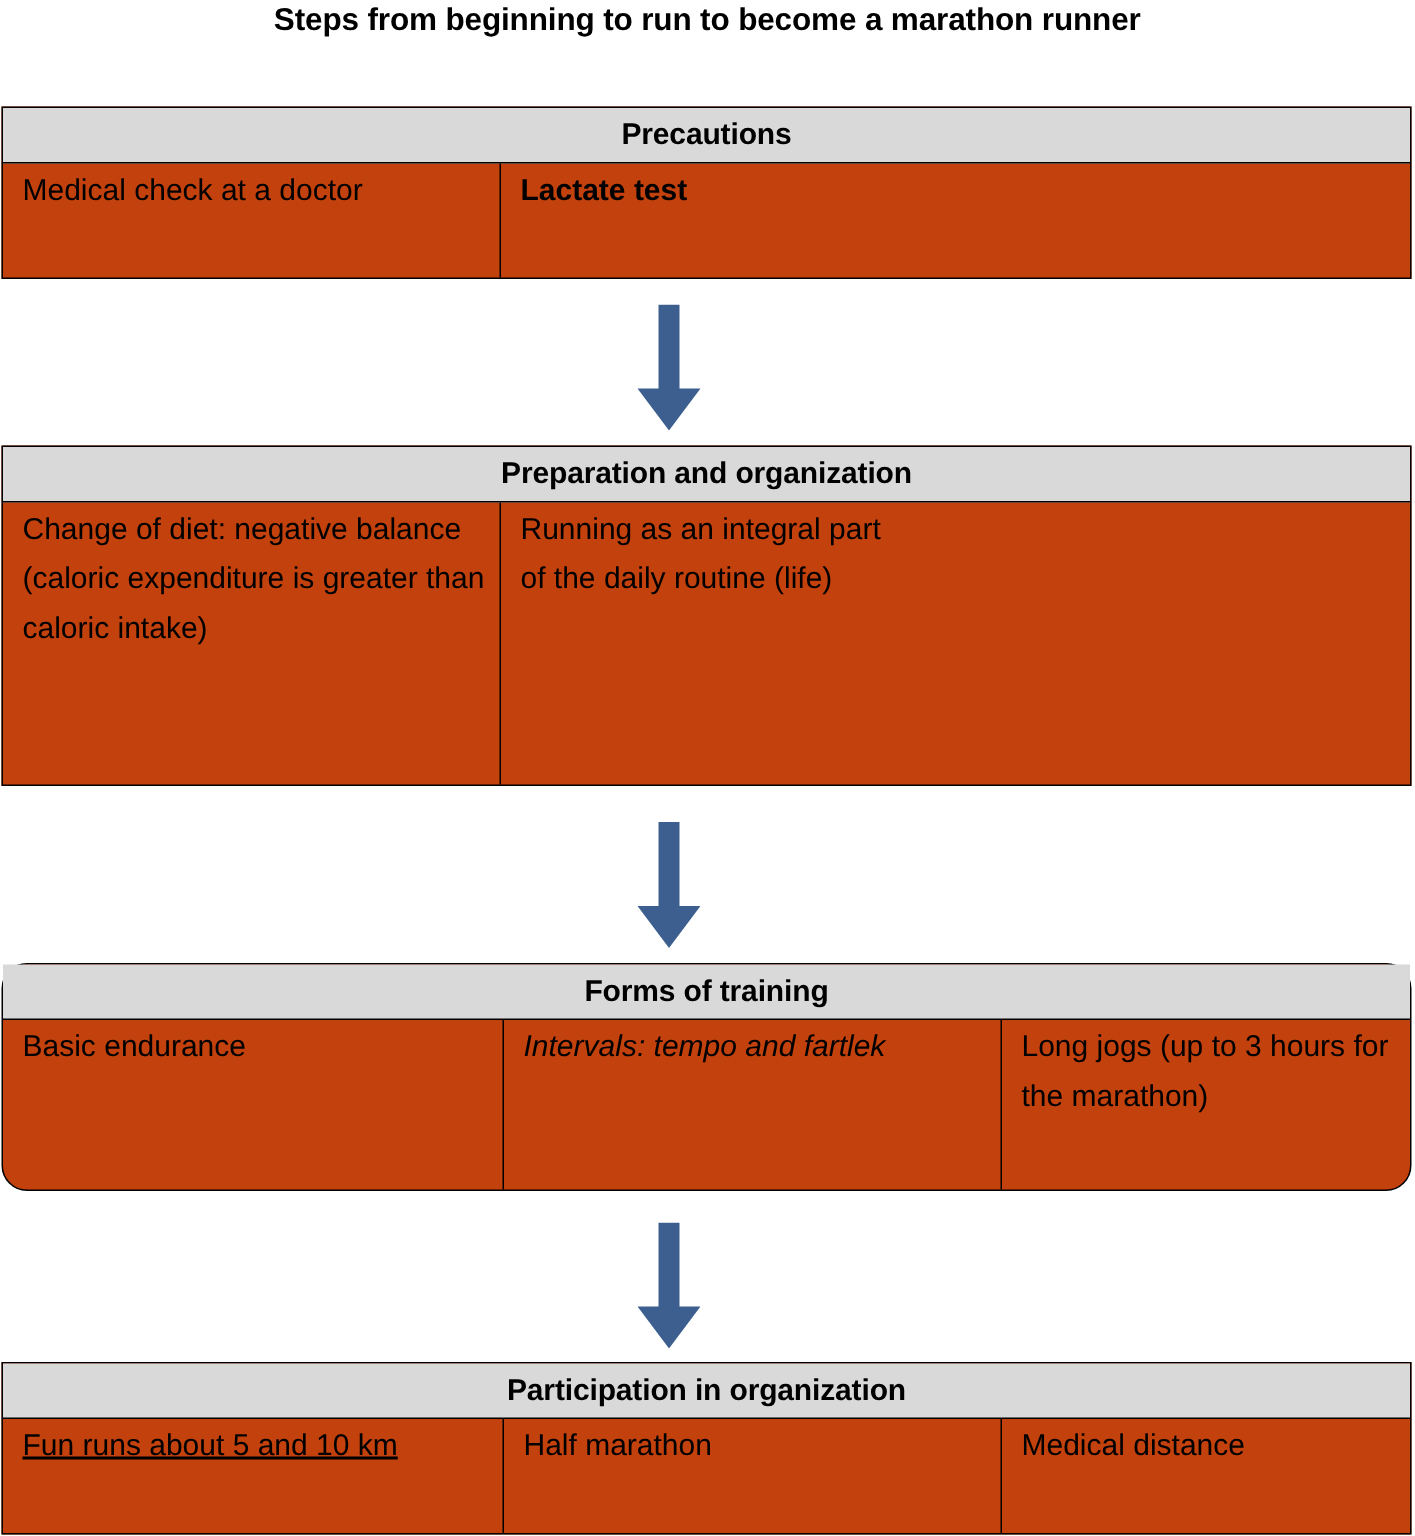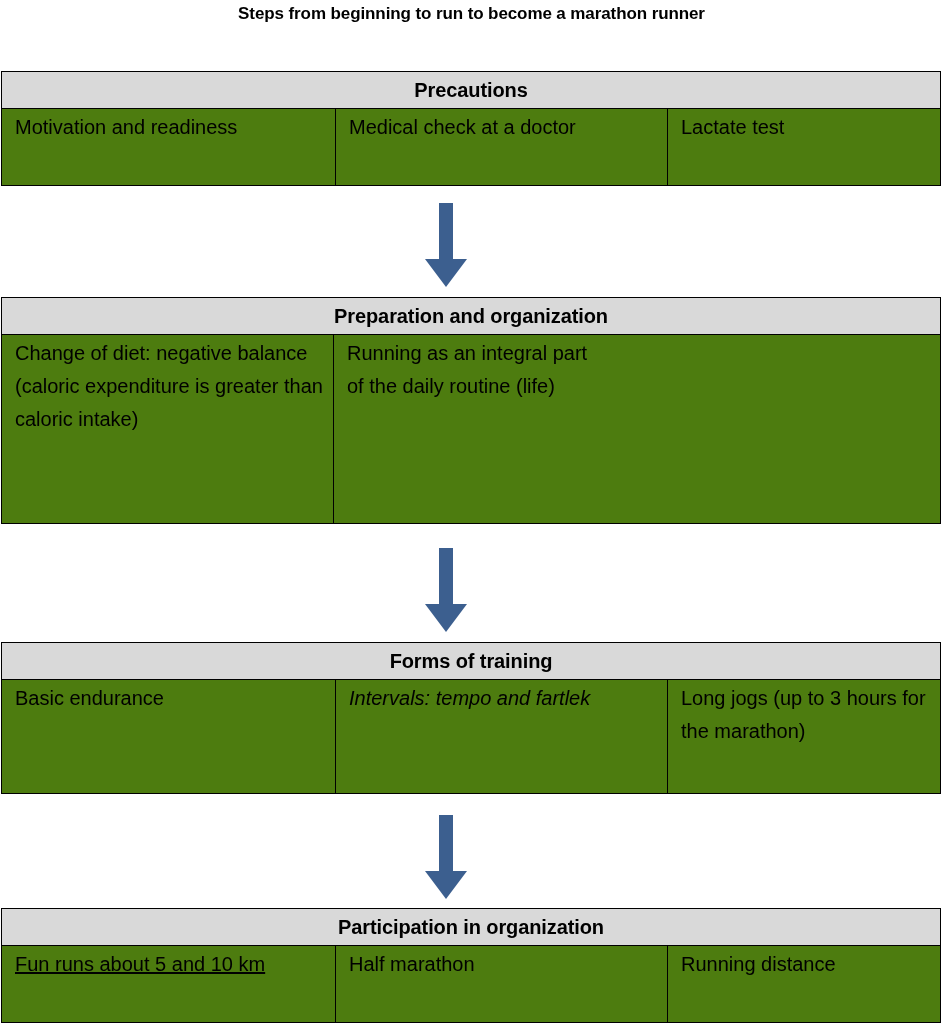--- a/index.html
+++ b/index.html
@@ -19,35 +19,35 @@
 
   #diagram-root {
     width: 943px;
     height: 1024px;
     position: relative;
   }
 
   .page-title {
     width: 943px;
     text-align: center;
-    font-size: 17px;
+    font-size: 21px;
     font-weight: bold;
     letter-spacing: -0.1px;
     line-height: 24px;
     padding-top: 2px;
     color: #000000;
   }
 
   
   .stage {
     position: absolute;
     left: 1px;
     width: 940px;
     border: 1.5px solid #000000;
-    background: #4d7c0f;
+    background: #c2410c;
   }
 
   .stage-header {
     background: #d9d9d9;
     border-bottom: 1.5px solid #000000;
     text-align: center;
     font-size: 20px;
     font-weight: bold;
     line-height: 36px;
     height: 37px;
@@ -84,23 +84,22 @@
 </head>
 <body>
 
 <div id="diagram-root">
 
   <div class="page-title">Steps from beginning to run to become a marathon runner</div>
 
   <div class="stage" style="top:71px;">
     <div class="stage-header">Precautions</div>
     <div class="stage-body">
-      <div class="cell col-1" style="height:76px;">Motivation and readiness</div>
       <div class="cell col-2" style="height:76px;">Medical check at a doctor</div>
-      <div class="cell col-3" style="height:76px;">Lactate test</div>
+      <div class="cell col-3" style="height:76px;font-weight:bold;">Lactate test</div>
     </div>
   </div>
 
   <div class="arrow" style="left:425px; top:203px; height:84px;">
     <svg viewBox="0 0 42 84" preserveAspectRatio="none" aria-hidden="true">
       <polygon points="14,0 28,0 28,56 42,56 21,84 0,56 14,56" fill="#3c5f8f"></polygon>
     </svg>
   </div>
 
   <div class="stage" style="top:297px;">
@@ -110,37 +109,37 @@
       <div class="cell col-3" style="height:188px;">Running as an integral part of the daily routine (life)</div>
     </div>
   </div>
 
   <div class="arrow" style="left:425px; top:548px; height:84px;">
     <svg viewBox="0 0 42 84" preserveAspectRatio="none" aria-hidden="true">
       <polygon points="14,0 28,0 28,56 42,56 21,84 0,56 14,56" fill="#3c5f8f"></polygon>
     </svg>
   </div>
 
-  <div class="stage" style="top:642px;">
+  <div class="stage" style="top:642px;border-radius:17px;">
     <div class="stage-header">Forms of training</div>
     <div class="stage-body">
       <div class="cell col-1" style="height:113px;">Basic endurance</div>
       <div class="cell col-2" style="height:113px;font-style:italic;">Intervals: tempo and fartlek</div>
       <div class="cell col-3" style="height:113px;">Long jogs (up to 3 hours for the marathon)</div>
     </div>
   </div>
 
   <div class="arrow" style="left:425px; top:815px; height:84px;">
     <svg viewBox="0 0 42 84" preserveAspectRatio="none" aria-hidden="true">
       <polygon points="14,0 28,0 28,56 42,56 21,84 0,56 14,56" fill="#3c5f8f"></polygon>
     </svg>
   </div>
 
   <div class="stage" style="top:908px;">
     <div class="stage-header">Participation in organization</div>
     <div class="stage-body">
       <div class="cell col-1" style="height:76px;text-decoration:underline;">Fun runs about 5 and 10 km</div>
       <div class="cell col-2" style="height:76px;">Half marathon</div>
-      <div class="cell col-3" style="height:76px;">Running distance</div>
+      <div class="cell col-3" style="height:76px;">Medical distance</div>
     </div>
   </div>
 
 </div>
 
 </body></html>

